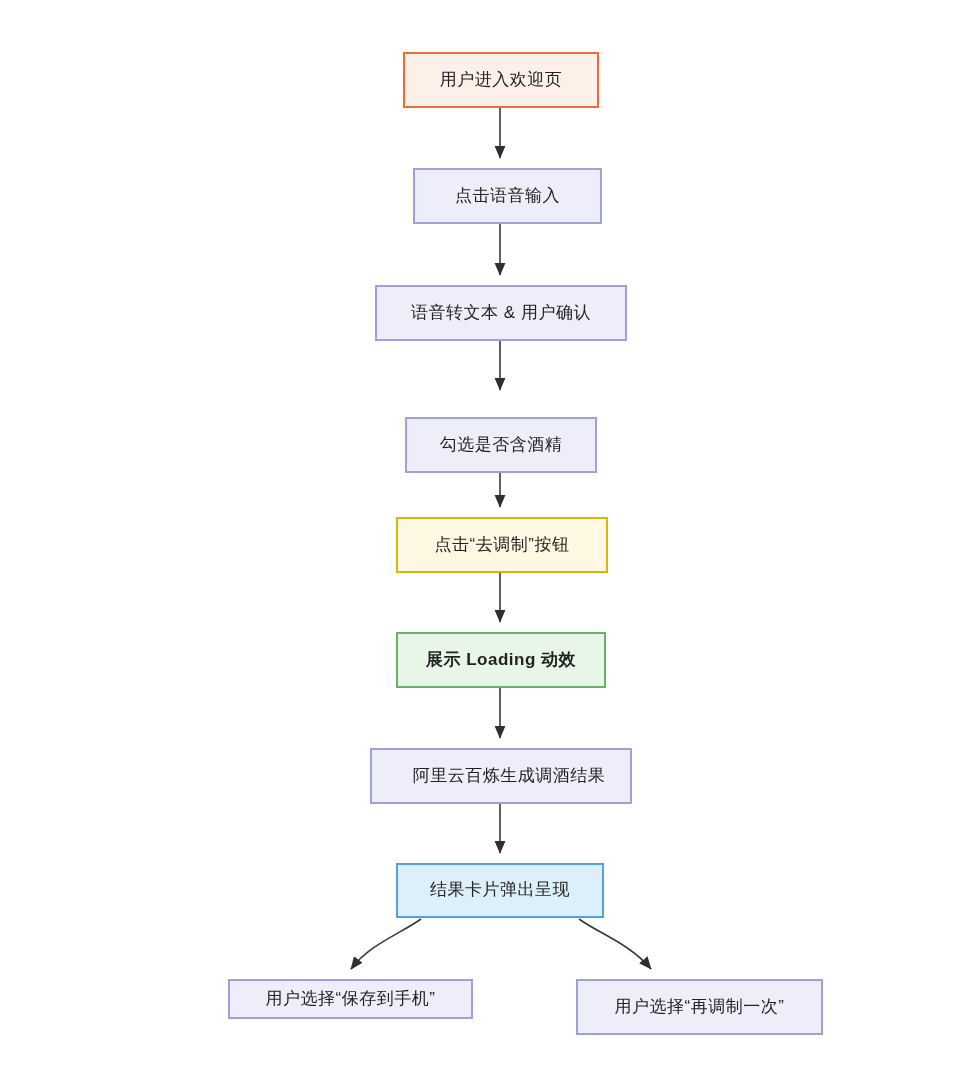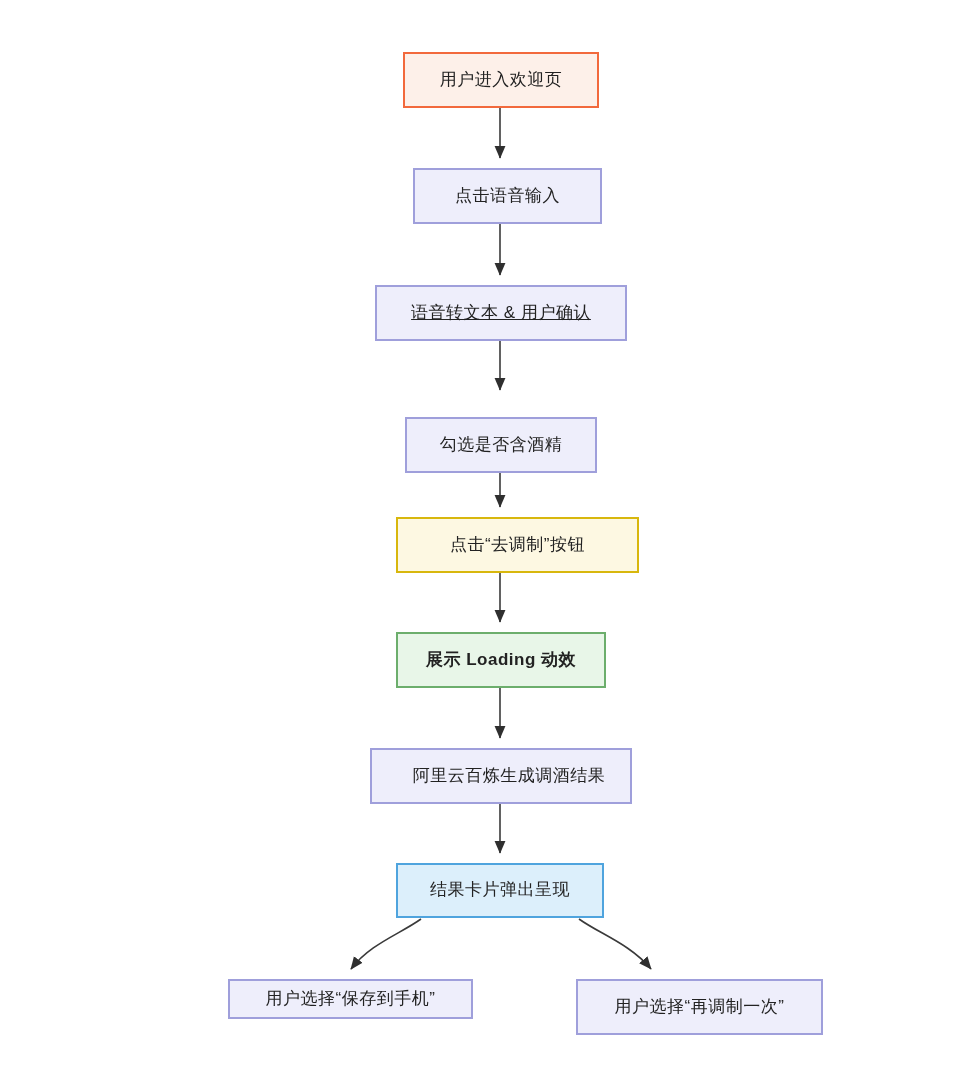--- a/index.html
+++ b/index.html
@@ -75,29 +75,29 @@
   </svg>
 
   <div class="node n-orange" style="left:403px; top:52px; width:196px; height:56px;">
     <span class="node-label">用户进入欢迎页</span>
   </div>
 
   <div class="node n-purple" style="left:413px; top:168px; width:189px; height:56px;">
     <span class="node-label">点击语音输入</span>
   </div>
 
-  <div class="node n-purple" style="left:375px; top:285px; width:252px; height:56px;text-decoration:underline;">
+  <div class="node n-purple" style="left:375px; top:285px; width:252px; height:56px;">
     <span class="node-label">语音转文本 &amp; 用户确认</span>
   </div>
 
   <div class="node n-purple" style="left:405px; top:400px; width:192px; height:56px;margin-top:17px;">
     <span class="node-label">勾选是否含酒精</span>
   </div>
 
-  <div class="node n-yellow" style="left:396px; top:517px; width:243px; height:56px;">
+  <div class="node n-yellow" style="left:396px; top:517px; width:212px; height:56px;">
     <span class="node-label">点击“去调制”按钮</span>
   </div>
 
   <div class="node n-green" style="left:396px; top:632px; width:210px; height:56px;">
     <span class="node-label">展示 Loading 动效</span>
   </div>
 
   <div class="node n-purple" style="left:370px; top:748px; width:262px; height:56px;padding-left:16px;">
     <span class="node-label">阿里云百炼生成调酒结果</span>
   </div>

